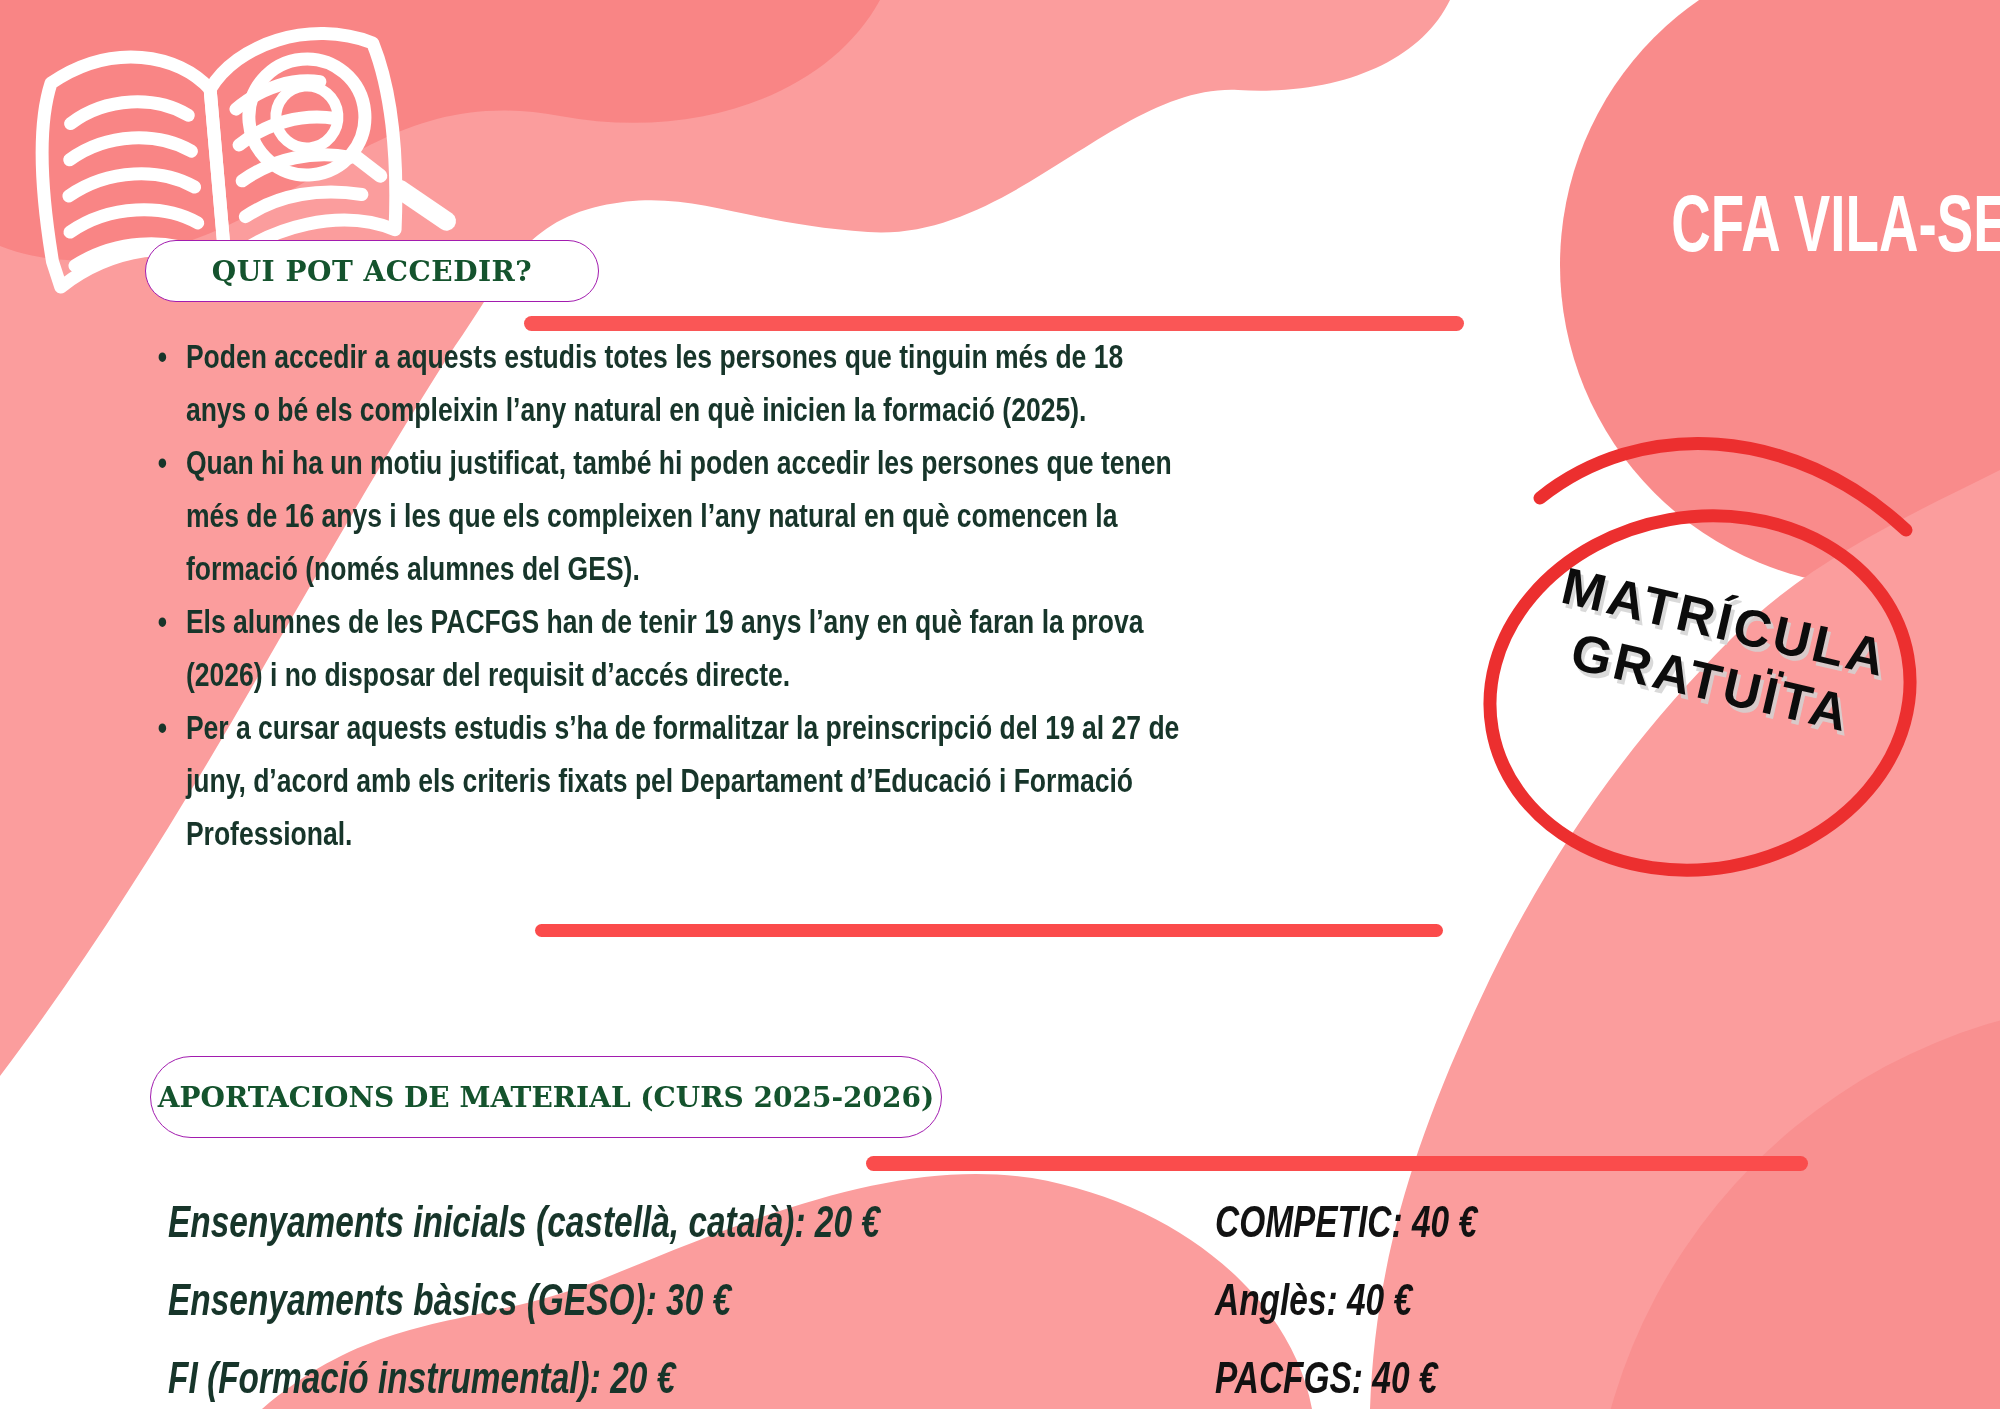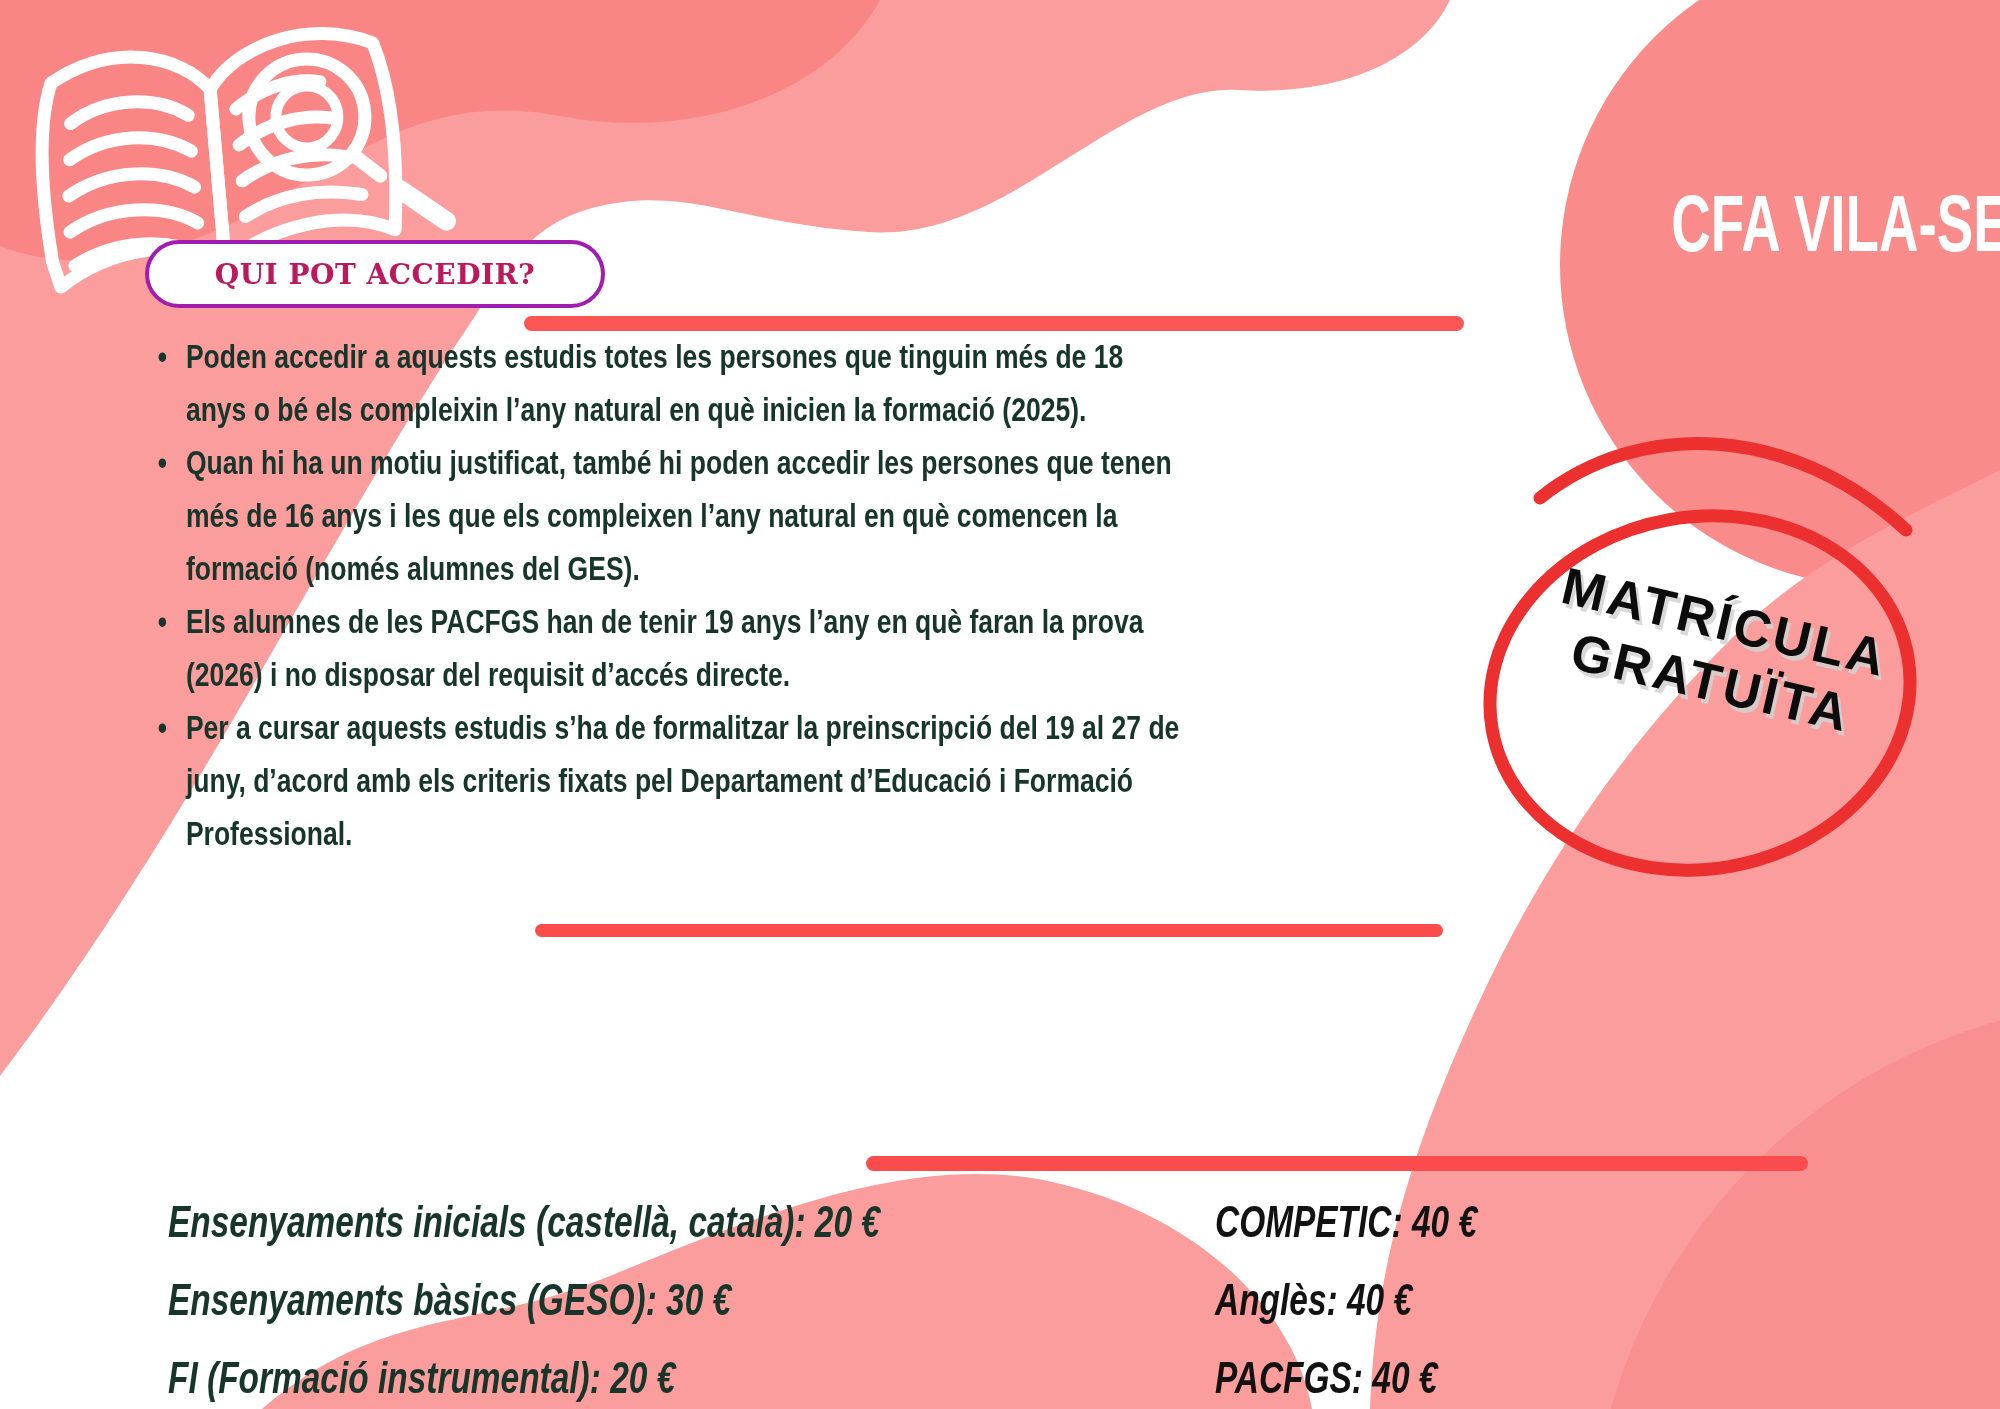--- a/index.html
+++ b/index.html
@@ -3,23 +3,23 @@
 <meta charset="utf-8">
 <style>
   html,body{margin:0;padding:0;background:#e8e8e8;}
   .page{
     position:relative;width:2000px;height:1409px;overflow:hidden;
     background:#ffffff;font-family:"Liberation Sans",sans-serif;
   }
   .bg{position:absolute;inset:0;z-index:0;}
   
   .pill{
-    position:absolute;z-index:3;background:#ffffff;border:4px solid #a21caf;
+    position:absolute;z-index:3;background:#ffffff;border:1px solid #a21caf;
     border-radius:60px;display:flex;align-items:center;justify-content:center;
-    font-family:"DejaVu Serif",serif;font-weight:bold;color:#be185d;
+    font-family:"DejaVu Serif",serif;font-weight:bold;color:#14532d;
   }
   .pill-access{left:145px;top:240px;width:452px;height:60px;font-size:28px;letter-spacing:.5px;}
   .pill-materials{left:150px;top:1056px;width:790px;height:80px;font-size:28px;letter-spacing:0;}
   
   .redbar{position:absolute;z-index:2;border-radius:9px;}
   .bar1{left:524px;top:316px;width:940px;height:15px;background:#FA5656;}
   .bar2{left:535px;top:924px;width:908px;height:13px;background:#FB4B4B;}
   .bar3{left:866px;top:1156px;width:942px;height:15px;background:#FA4C4C;}
   
   .bullets{
@@ -133,20 +133,23 @@
     <li>Per a cursar aquests estudis s’ha de formalitzar la preinscripció del 19 al 27 de juny, d’acord amb els criteris fixats pel Departament d’Educació i Formació Professional.</li>
   </ul>
 
   <div class="redbar bar2"></div>
 
   <div class="badge">
     <div>MATRÍCULA</div>
     <div>GRATUÏTA</div>
   </div>
 
+  <div class="pill pill-materials">
+    <span>APORTACIONS DE MATERIAL (CURS 2025-2026)</span>
+  </div>
   <div class="redbar bar3"></div>
 
   <div class="prices prices-left">
     <p>Ensenyaments inicials (castellà, català): 20 €</p>
     <p>Ensenyaments bàsics (GESO): 30 €</p>
     <p>FI (Formació instrumental): 20 €</p>
   </div>
 
   <div class="prices prices-right">
     <p>COMPETIC: 40 €</p>

